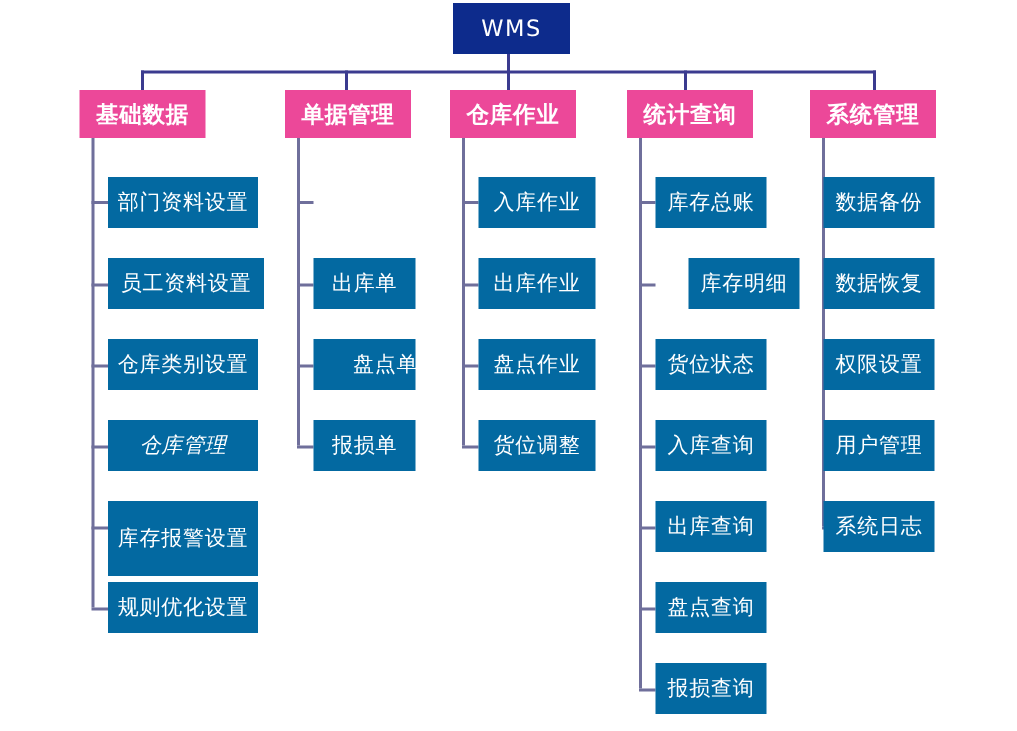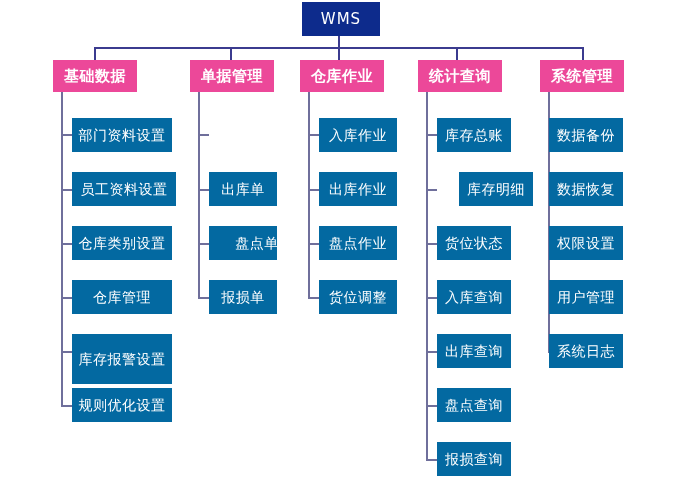--- a/index.html
+++ b/index.html
@@ -64,21 +64,21 @@
   <div class="conn sub h" style="left:61px;top:134px;width:11px;height:2px;"></div>
   <div class="node leaf" style="left:72px;top:118px;width:100px;height:34px;">部门资料设置</div>
 
   <div class="conn sub h" style="left:61px;top:189px;width:11px;height:2px;"></div>
   <div class="node leaf" style="left:72px;top:172px;width:104px;height:34px;">员工资料设置</div>
 
   <div class="conn sub h" style="left:61px;top:243px;width:11px;height:2px;"></div>
   <div class="node leaf" style="left:72px;top:226px;width:100px;height:34px;">仓库类别设置</div>
 
   <div class="conn sub h" style="left:61px;top:297px;width:11px;height:2px;"></div>
-  <div class="node leaf" style="left:72px;top:280px;width:100px;height:34px;">仓库管理</div>
+  <div class="node leaf" style="left:72px;top:280px;width:100px;height:34px;font-style:italic;">仓库管理</div>
 
   <div class="conn sub h" style="left:61px;top:351px;width:11px;height:2px;"></div>
   <div class="node leaf" style="left:72px;top:334px;width:100px;height:50px;">库存报警设置</div>
 
   <div class="conn sub h" style="left:61px;top:405px;width:11px;height:2px;"></div>
   <div class="node leaf" style="left:72px;top:388px;width:100px;height:34px;">规则优化设置</div>
 
   <div class="node branch" style="left:190px;top:60px;width:84px;height:32px;">单据管理</div>
   <div class="conn sub v" style="left:198px;top:92px;width:2px;height:205px;"></div>
 

